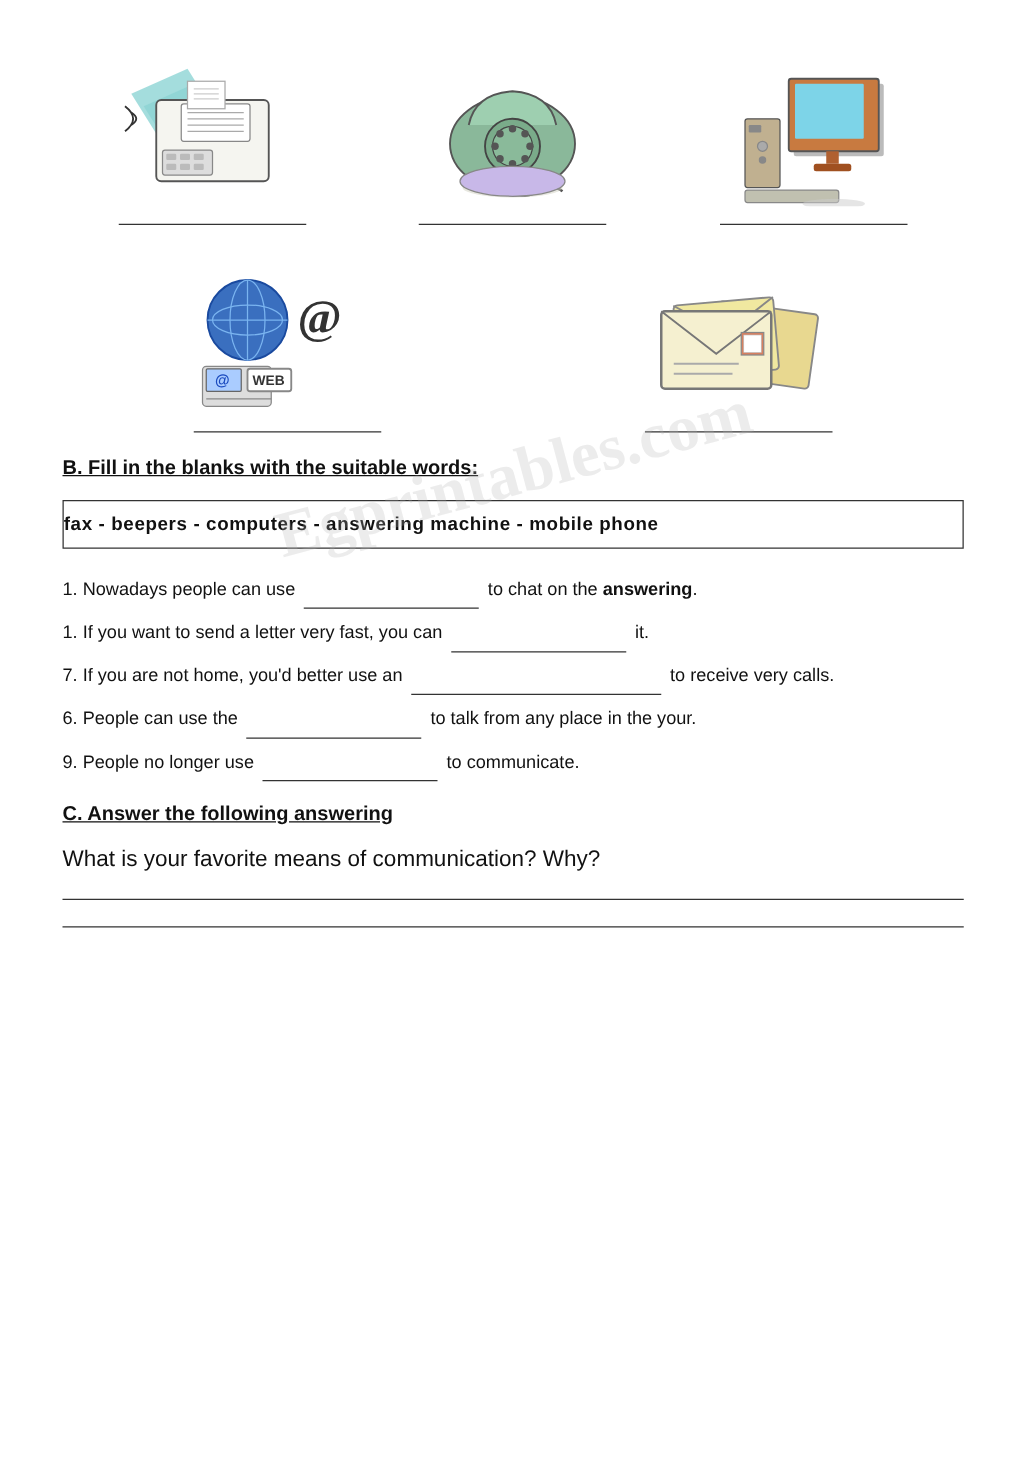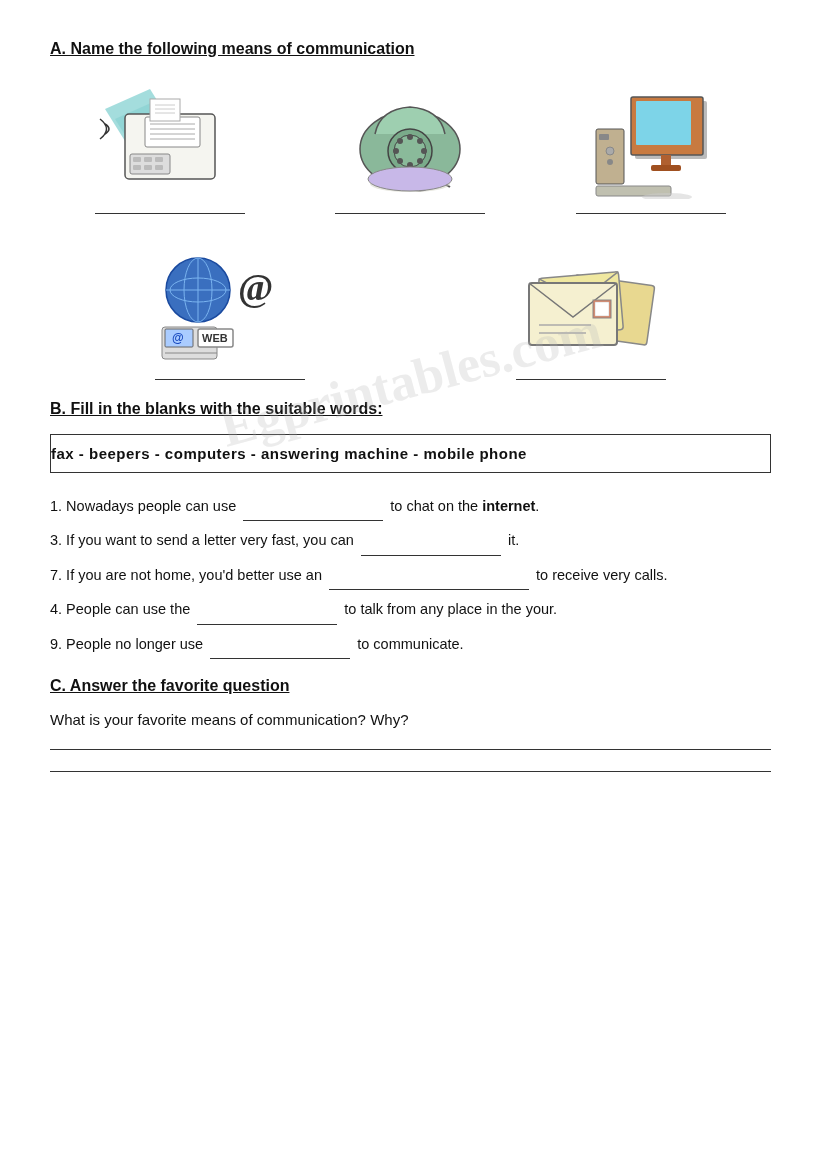--- a/index.html
+++ b/index.html
@@ -98,21 +98,20 @@
       z-index: 10;
       font-weight: bold;
     }
   </style>
 </head>
 <body>
 
 <div class="watermark">Egprintables.com</div>
 
 <div class="section-a">
-  <div class="section-title">A. Name the following means of communication</div>
 
   <div class="images-row">
 
     <div class="image-cell">
       <div class="image-box">
         <svg width="150" height="120" viewBox="0 0 150 120">
 
           <polygon points="10,30 55,10 80,50 35,70" fill="#7ecece" opacity="0.7"></polygon>
           <polygon points="20,40 65,20 90,60 45,80" fill="#7ecece" opacity="0.5"></polygon>
 
@@ -260,43 +259,43 @@
   </div>
 </div>
 
 <div class="section-b">
   <div class="section-title">B. Fill in the blanks with the suitable words:</div>
   <div class="word-box">fax  -  beepers  -  computers  -  answering machine  -  mobile phone</div>
   <div class="sentences">
     <div class="sentence">
       <span>1. Nowadays people can use</span>
       <span class="fill-blank"></span>
-      <span> to chat on the <strong>internet</strong>.</span>
-    </div>
-    <div class="sentence">
-      <span>3. If you want to send a letter very fast, you can</span>
+      <span> to chat on the <strong>answering</strong>.</span>
+    </div>
+    <div class="sentence">
+      <span>1. If you want to send a letter very fast, you can</span>
       <span class="fill-blank"></span>
       <span> it.</span>
     </div>
     <div class="sentence">
       <span>7. If you are not home, you'd better use an</span>
       <span class="fill-blank fill-blank-long"></span>
       <span> to receive very calls.</span>
     </div>
     <div class="sentence">
-      <span>4. People can use the</span>
+      <span>6. People can use the</span>
       <span class="fill-blank"></span>
       <span> to talk from any place in the your.</span>
     </div>
     <div class="sentence">
       <span>9. People no longer use</span>
       <span class="fill-blank"></span>
       <span> to communicate.</span>
     </div>
   </div>
 </div>
 
 <div class="section-c">
-  <div class="section-title">C. Answer the favorite question</div>
-  <div style="font-size:15px; margin-top:6px;">What is your favorite means of communication? Why?</div>
+  <div class="section-title">C. Answer the following answering</div>
+  <div style="font-size:18px; margin-top:6px;">What is your favorite means of communication? Why?</div>
   <div class="answer-line"></div>
   <div class="answer-line"></div>
 </div>
 
 </body></html>

